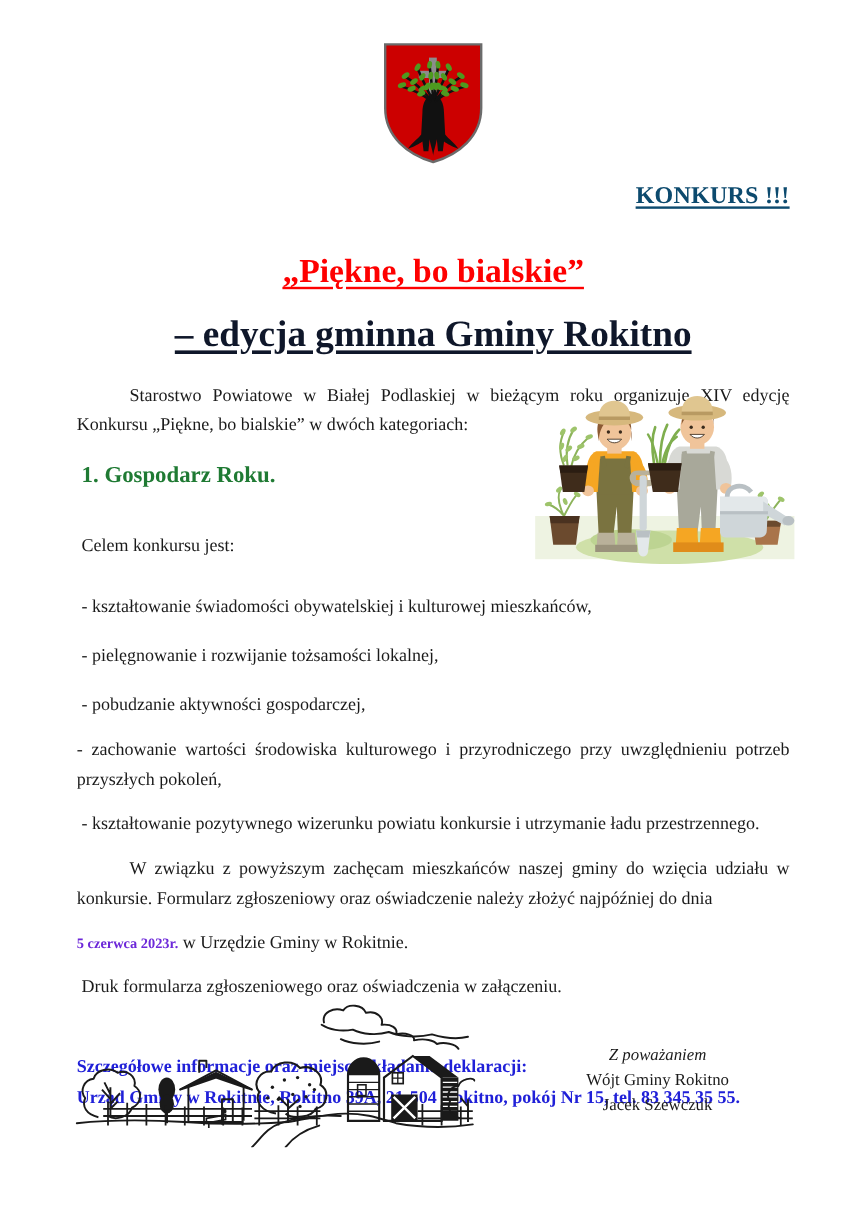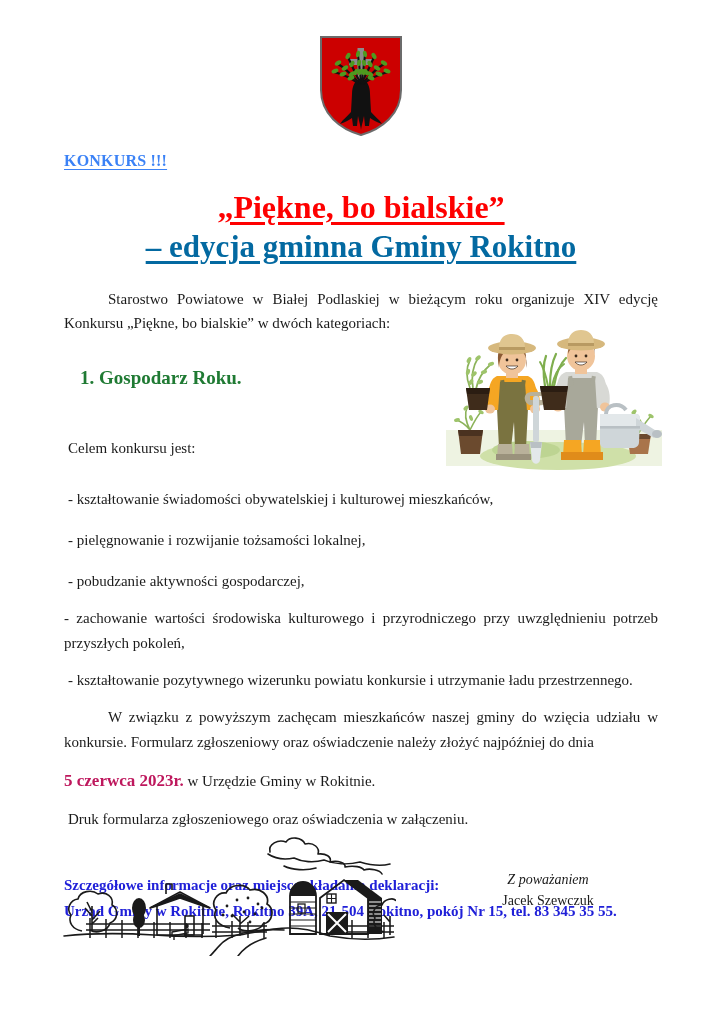--- a/index.html
+++ b/index.html
@@ -30,43 +30,43 @@
     display: flex;
     justify-content: center;
   }
   .crest {
     display: block;
   }
 
   
   .heading-konkurs {
     margin: 14px 0 0 0;
-    text-align: left;
+    text-align: right;
     font-weight: bold;
-    font-size: 16px;
+    font-size: 20px;
     letter-spacing: 0.2px;
-    color: #3b82f6;
+    color: #0c4a6e;
     text-decoration: underline;
     text-underline-offset: 3px;
   }
   .heading-title {
-    margin: 19px 0 0 0;
+    margin: 36px 0 0 0;
     text-align: center;
     font-weight: bold;
-    font-size: 32px;
+    font-size: 28px;
     color: #fe0000;
     text-decoration: underline;
     text-underline-offset: 4px;
   }
   .heading-subtitle {
-    margin: 3px 0 0 0;
+    margin: 17px 0 0 0;
     text-align: center;
     font-weight: bold;
     font-size: 31px;
-    color: #0369a1;
+    color: #0f172a;
     text-decoration: underline;
     text-underline-offset: 4px;
   }
 
   
   .body-block {
     margin-top: 22px;
     font-size: 15px;
     line-height: 1.62;
   }
@@ -79,37 +79,37 @@
     text-indent: 44px;
   }
   p.plain {
     margin: 4px;
     text-align: left;
   }
   .gap-sm { height: 9px; }
   .gap-md { height: 13px; }
 
   .cat-item {
-    margin: 16px;
+    margin: 4px;
     font-weight: bold;
     font-size: 19px;
     color: #1f7a33;
     line-height: 1.35;
   }
   .cat-spacer { height: 13px; }
 
   
   .narrow {
     width: 370px;
   }
 
   .date-red {
     font-weight: bold;
-    font-size: 17px;
-    color: #be185d;
+    font-size: 12px;
+    color: #6d28d9;
   }
   .date-line {
     margin: 0;
     font-size: 15px;
     line-height: 1.62;
   }
 
   .contact-block {
     margin-top: 40px;
     color: #2020d8;
@@ -496,16 +496,17 @@
     </g>
 
     <g fill="none" stroke="#1a1a1a" stroke-width="1.4">
       <path d="M110 96 L126 93 L126 97 L110 100 Z"></path>
       <path d="M112 100 L112 104 M123 97 L123 101"></path>
     </g>
   </svg>
 
   <div class="signature">
     <p class="sig-italic">Z poważaniem</p>
+    <p>Wójt Gminy Rokitno</p>
     <p>Jacek Szewczuk</p>
   </div>
 
 </div>
 
 </body></html>

